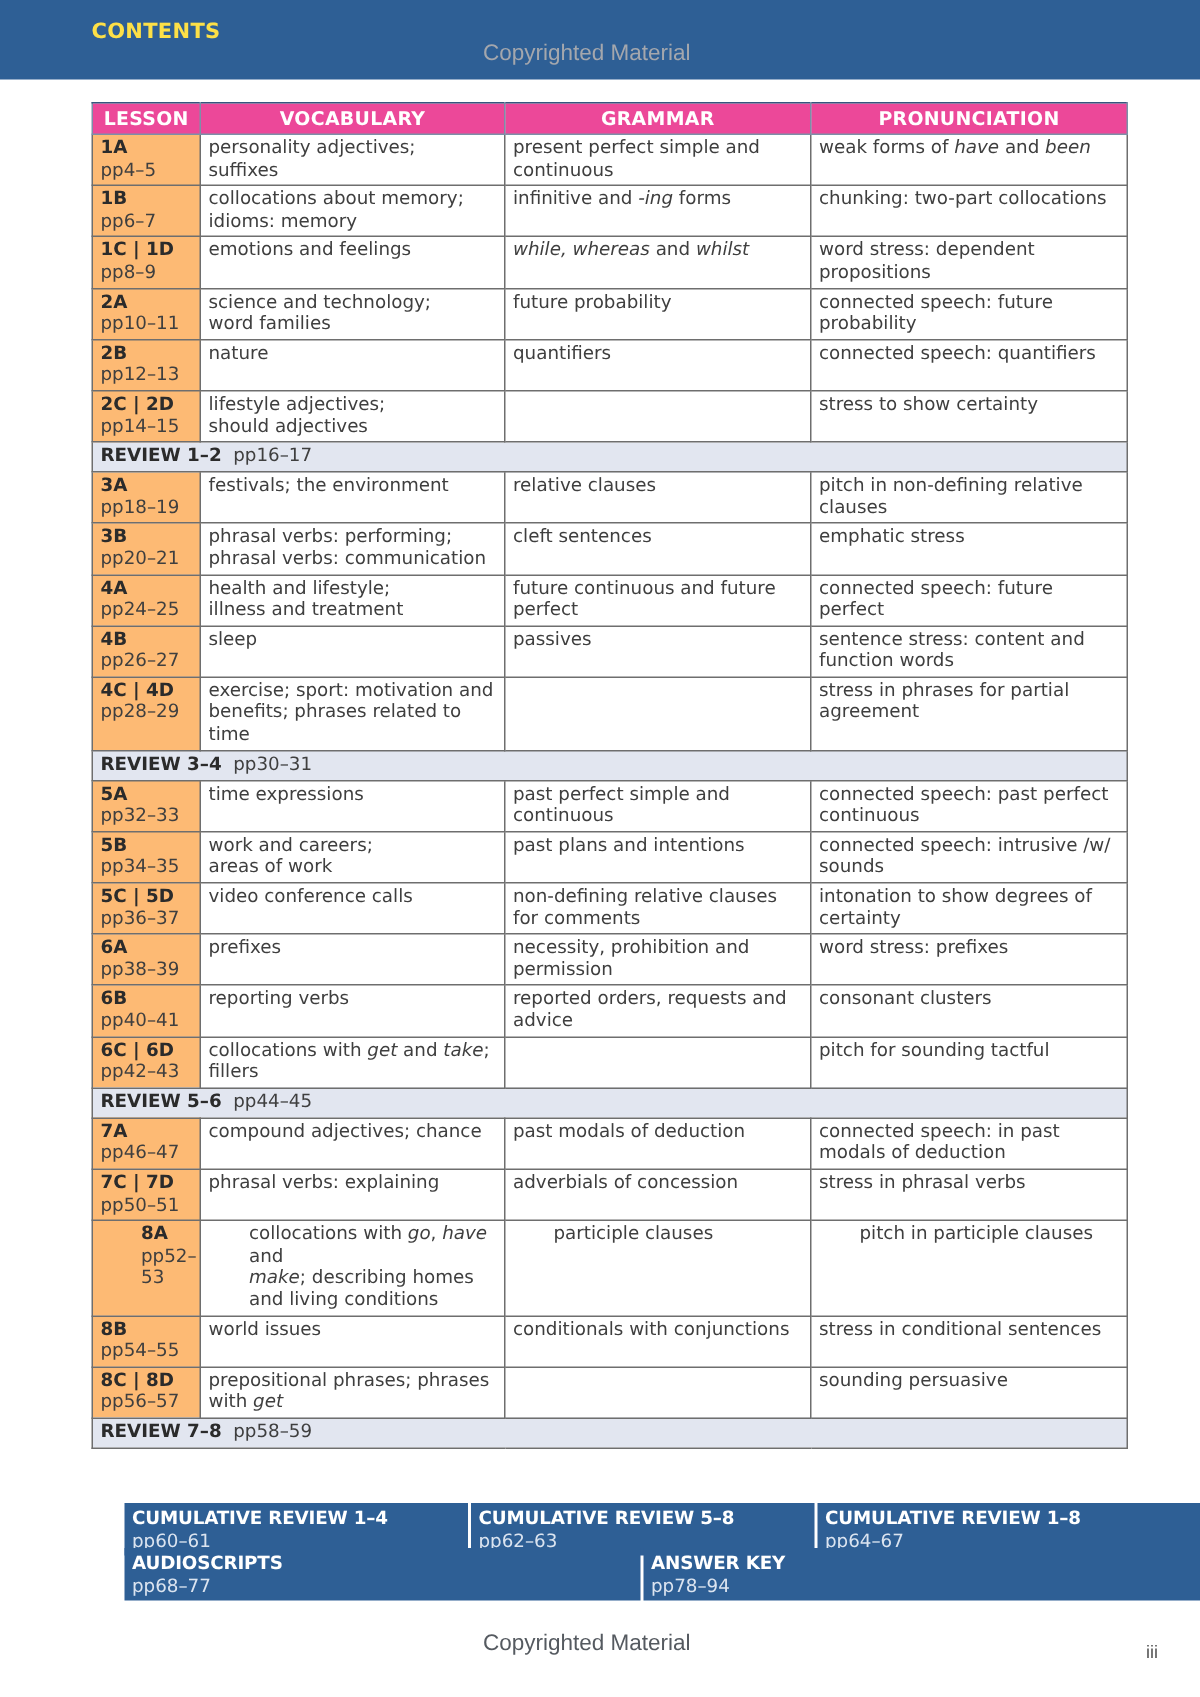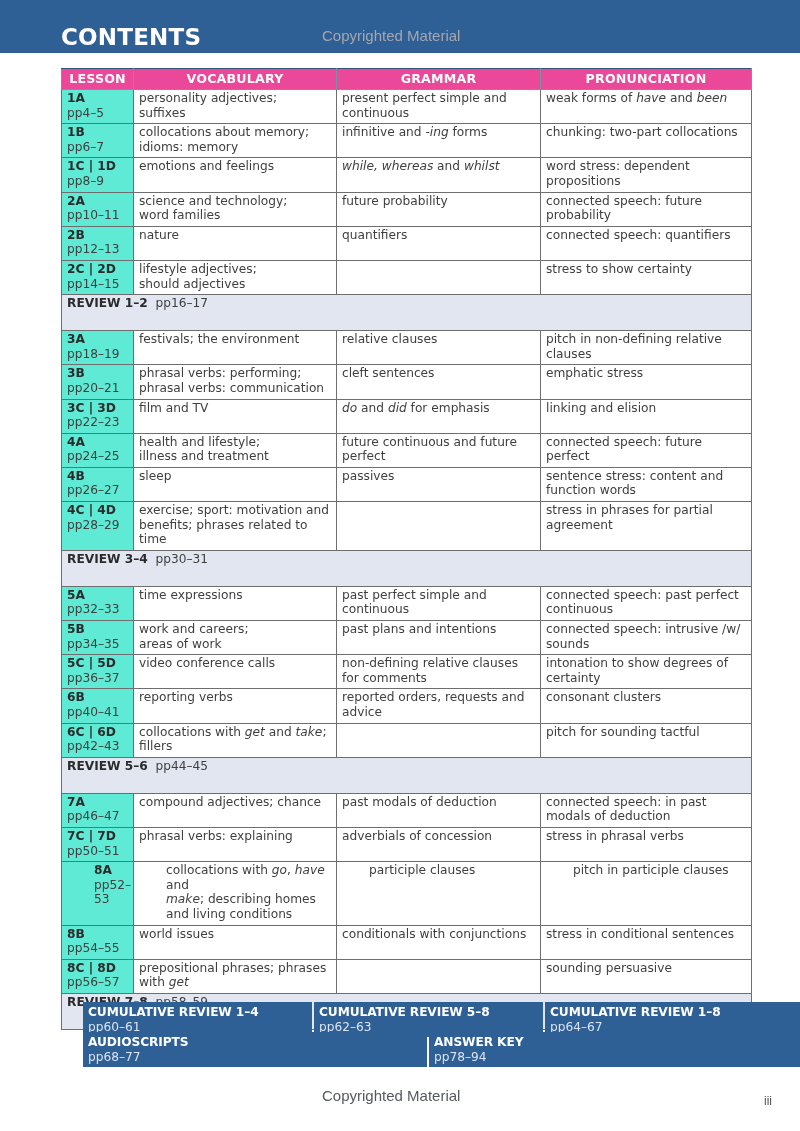--- a/index.html
+++ b/index.html
@@ -4,23 +4,23 @@
 <style>
   * { box-sizing: border-box; margin: 0; padding: 0; }
   html, body { width: 800px; height: 1131px; background: #ffffff; overflow: hidden; }
   body { position: relative; font-family: "DejaVu Sans", "Liberation Sans", sans-serif; color: #3a3a3a; }
 
   .banner {
     position: absolute; left: 0; top: 0; width: 800px; height: 53px;
     background: #2e5f95;
   }
   .banner-title {
-    position: absolute; left: 61px; top: 24px;
+    position: absolute; left: 61px; top: 13px;
     font-family: "DejaVu Sans", sans-serif; font-weight: bold;
-    font-size: 23px; color: #ffffff; letter-spacing: 0.2px;
+    font-size: 14px; color: #fde047; letter-spacing: 0.2px;
   }
   .watermark-top {
     position: absolute; left: 322px; top: 27px;
     font-family: "Liberation Sans", sans-serif; font-size: 15px;
     color: #a4a7ad;
   }
 
   table.toc {
     position: absolute; left: 61px; top: 68px; width: 690px;
     border-collapse: collapse; table-layout: fixed;
@@ -34,27 +34,27 @@
   table.toc th {
     background: #ec4899; color: #ffffff; font-weight: bold;
     font-size: 12.6px; height: 21px; padding: 0 4px;
     border: 1px solid #7c8fa8; border-top: 1px solid #34557d; text-align: center;
     letter-spacing: 0.2px;
   }
   table.toc td {
     border: 1px solid #6e6e6e; vertical-align: top;
     padding: 1px 5px 3px 5px; color: #3f3f3f;
   }
-  table.toc td.lesson { background: #5eead4; color: #3f3f3f; padding-left: 5px; }
+  table.toc td.lesson { background: #fdba74; color: #3f3f3f; padding-left: 5px; }
   table.toc td.lesson .code { font-weight: bold; color: #2b2b2b; display: block; }
   table.toc td.lesson .pages { display: block; }
   table.toc tr.row td { height: 33.5px; }
   table.toc tr.row.tall td { height: 48px; padding-left: 32px; }
   table.toc tr.review td {
-    background: #e2e6f0; height: 36px; padding: 1px 5px; color: #3f3f3f;
+    background: #e2e6f0; height: 20px; padding: 1px 5px; color: #3f3f3f;
   }
   table.toc tr.review .rv-label { font-weight: bold; color: #2b2b2b; }
   .it { font-style: italic; }
 
   .cum-block { position: absolute; left: 61px; width: 800px; display: flex; gap: 2px; padding-left: 22px; }
   .cum-row1 { top: 1002px; height: 35px; }
   .cum-row2 { top: 1032px; height: 35px; }
   .cum-cell {
     background: #2e5f95; color: #ffffff; padding: 3px 5px;
     font-size: 12.2px; line-height: 14.6px;
@@ -169,29 +169,20 @@
         <td class="lesson">
           <span class="code">3B</span>
           <span class="pages">pp20–21</span>
         </td>
         <td><span>phrasal verbs: performing;</span><br><span>phrasal verbs: communication</span></td>
         <td><span>cleft sentences</span></td>
         <td><span>emphatic stress</span></td>
       </tr>
       <tr class="row">
         <td class="lesson">
-          <span class="code">3C | 3D</span>
-          <span class="pages">pp22–23</span>
-        </td>
-        <td><span>film and TV</span></td>
-        <td><span class="it">do</span><span> and </span><span class="it">did</span><span> for emphasis</span></td>
-        <td><span>linking and elision</span></td>
-      </tr>
-      <tr class="row">
-        <td class="lesson">
           <span class="code">4A</span>
           <span class="pages">pp24–25</span>
         </td>
         <td><span>health and lifestyle;</span><br><span>illness and treatment</span></td>
         <td><span>future continuous and future perfect</span></td>
         <td><span>connected speech: future perfect</span></td>
       </tr>
       <tr class="row">
         <td class="lesson">
           <span class="code">4B</span>
@@ -235,20 +226,29 @@
         <td class="lesson">
           <span class="code">5C | 5D</span>
           <span class="pages">pp36–37</span>
         </td>
         <td><span>video conference calls</span></td>
         <td><span>non-defining relative clauses for comments</span></td>
         <td><span>intonation to show degrees of certainty</span></td>
       </tr>
       <tr class="row">
         <td class="lesson">
+          <span class="code">6A</span>
+          <span class="pages">pp38–39</span>
+        </td>
+        <td><span>prefixes</span></td>
+        <td><span>necessity, prohibition and permission</span></td>
+        <td><span>word stress: prefixes</span></td>
+      </tr>
+      <tr class="row">
+        <td class="lesson">
           <span class="code">6B</span>
           <span class="pages">pp40–41</span>
         </td>
         <td><span>reporting verbs</span></td>
         <td><span>reported orders, requests and advice</span></td>
         <td><span>consonant clusters</span></td>
       </tr>
       <tr class="row">
         <td class="lesson">
           <span class="code">6C | 6D</span>

